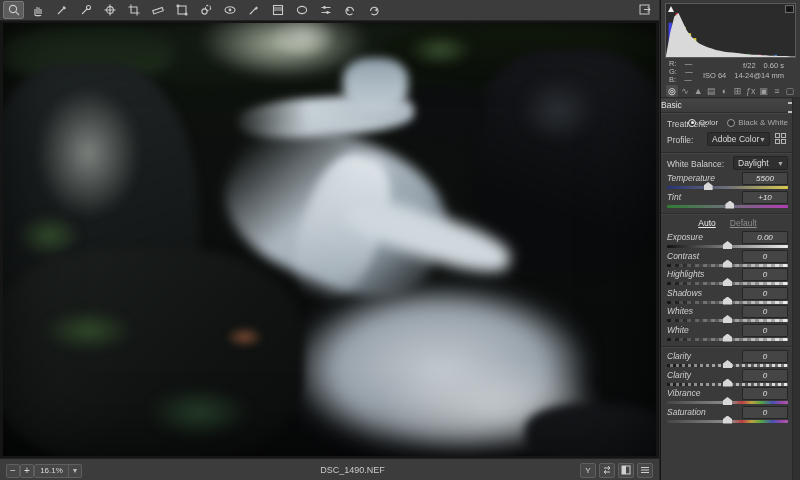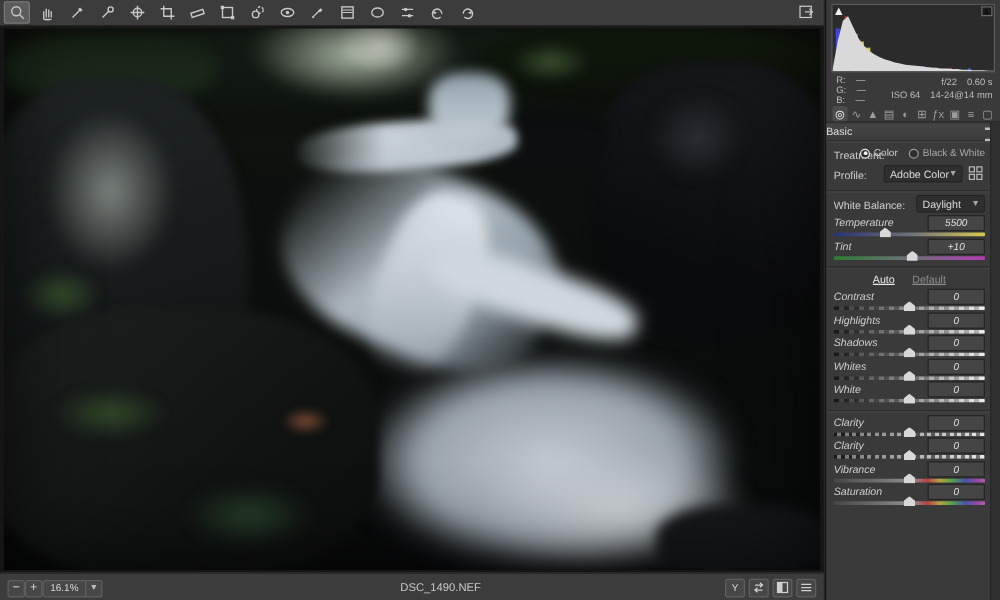--- a/index.html
+++ b/index.html
@@ -36,21 +36,21 @@
   #histogram-svg{position:absolute;left:0;bottom:0;}
   .clip-ind{position:absolute;top:1px;width:9px;height:8px;}
   .clip-ind.left{left:1px;}
   .clip-ind.right{right:1px;background:#1c1c1c;border:1px solid #6a6a6a;box-sizing:border-box;}
   .clip-ind.left:after{content:"";position:absolute;left:1px;top:1px;border-left:3.5px solid transparent;border-right:3.5px solid transparent;border-bottom:6px solid #f2f2f2;}
   .clip-ind.right:after{content:"";position:absolute;left:1px;top:1px;border-left:2.5px solid transparent;border-right:2.5px solid transparent;border-bottom:4px solid #101010;}
   #exif{position:absolute;left:4px;top:60px;width:131px;height:24px;color:#bdbdbd;font-size:7.5px;}
   #exif .rgb{position:absolute;left:4px;top:0;line-height:8px;}
   #exif .rgb div{height:8px;}
   #exif .rgb span.dash{display:inline-block;width:14px;margin-left:5px;text-align:center;}
-  #exif .shoot{position:absolute;right:2px;top:1px;text-align:right;line-height:10px;}
+  #exif .shoot{position:absolute;right:12px;top:1px;text-align:right;line-height:10px;}
   #exif .shoot b{font-weight:normal;margin-left:8px;}
   #panel-tabs{position:absolute;left:0px;top:85px;width:140px;height:13px;border-bottom:1px solid #2a2a2a;display:flex;align-items:center;justify-content:space-between;padding:0 5px;box-sizing:border-box;}
   .ptab{width:12px;height:12px;display:flex;align-items:center;justify-content:center;font-size:9px;color:#9d9d9d;}
   .ptab.selected{color:#ffffff;background:#4d4d4d;border-radius:2px;}
   #basic-header{position:absolute;left:0;top:99px;width:140px;height:13px;background:linear-gradient(180deg,#454545,#3c3c3c);border-bottom:1px solid #2d2d2d;}
   #basic-header .t{position:absolute;left:0;right:0;text-align:left;font-size:8.5px;color:#e0e0e0;line-height:13px;}
   #basic-header .menu{position:absolute;right:4px;top:3px;width:9px;height:7px;border-top:2px solid #bdbdbd;border-bottom:2px solid #bdbdbd;}
   #basic-body{position:absolute;left:0;top:113px;width:133px;bottom:0;}
   .group{padding:3px 6px 4px 6px;border-bottom:1px solid #2c2c2c;box-shadow:0 1px 0 #444 inset;}
   .row{position:relative;height:16px;}
@@ -413,20 +413,26 @@
           </div>
         </div>
     </div>
 
     <div class="group">
       <div id="auto-row">
         <span id="auto-link">Auto</span><span id="default-link">Default</span>
       </div>
       <div id="tone-sliders">
           <div class="slider">
+            <span class="sl">Exposure</span>
+            <span class="sv">0.00</span>
+            <div class="track exposure"></div>
+            <div class="thumb" style="left:50%"></div>
+          </div>
+          <div class="slider">
             <span class="sl">Contrast</span>
             <span class="sv">0</span>
             <div class="track neutral"></div>
             <div class="thumb" style="left:50%"></div>
           </div>
           <div class="slider">
             <span class="sl">Highlights</span>
             <span class="sv">0</span>
             <div class="track neutral"></div>
             <div class="thumb" style="left:50%"></div>

